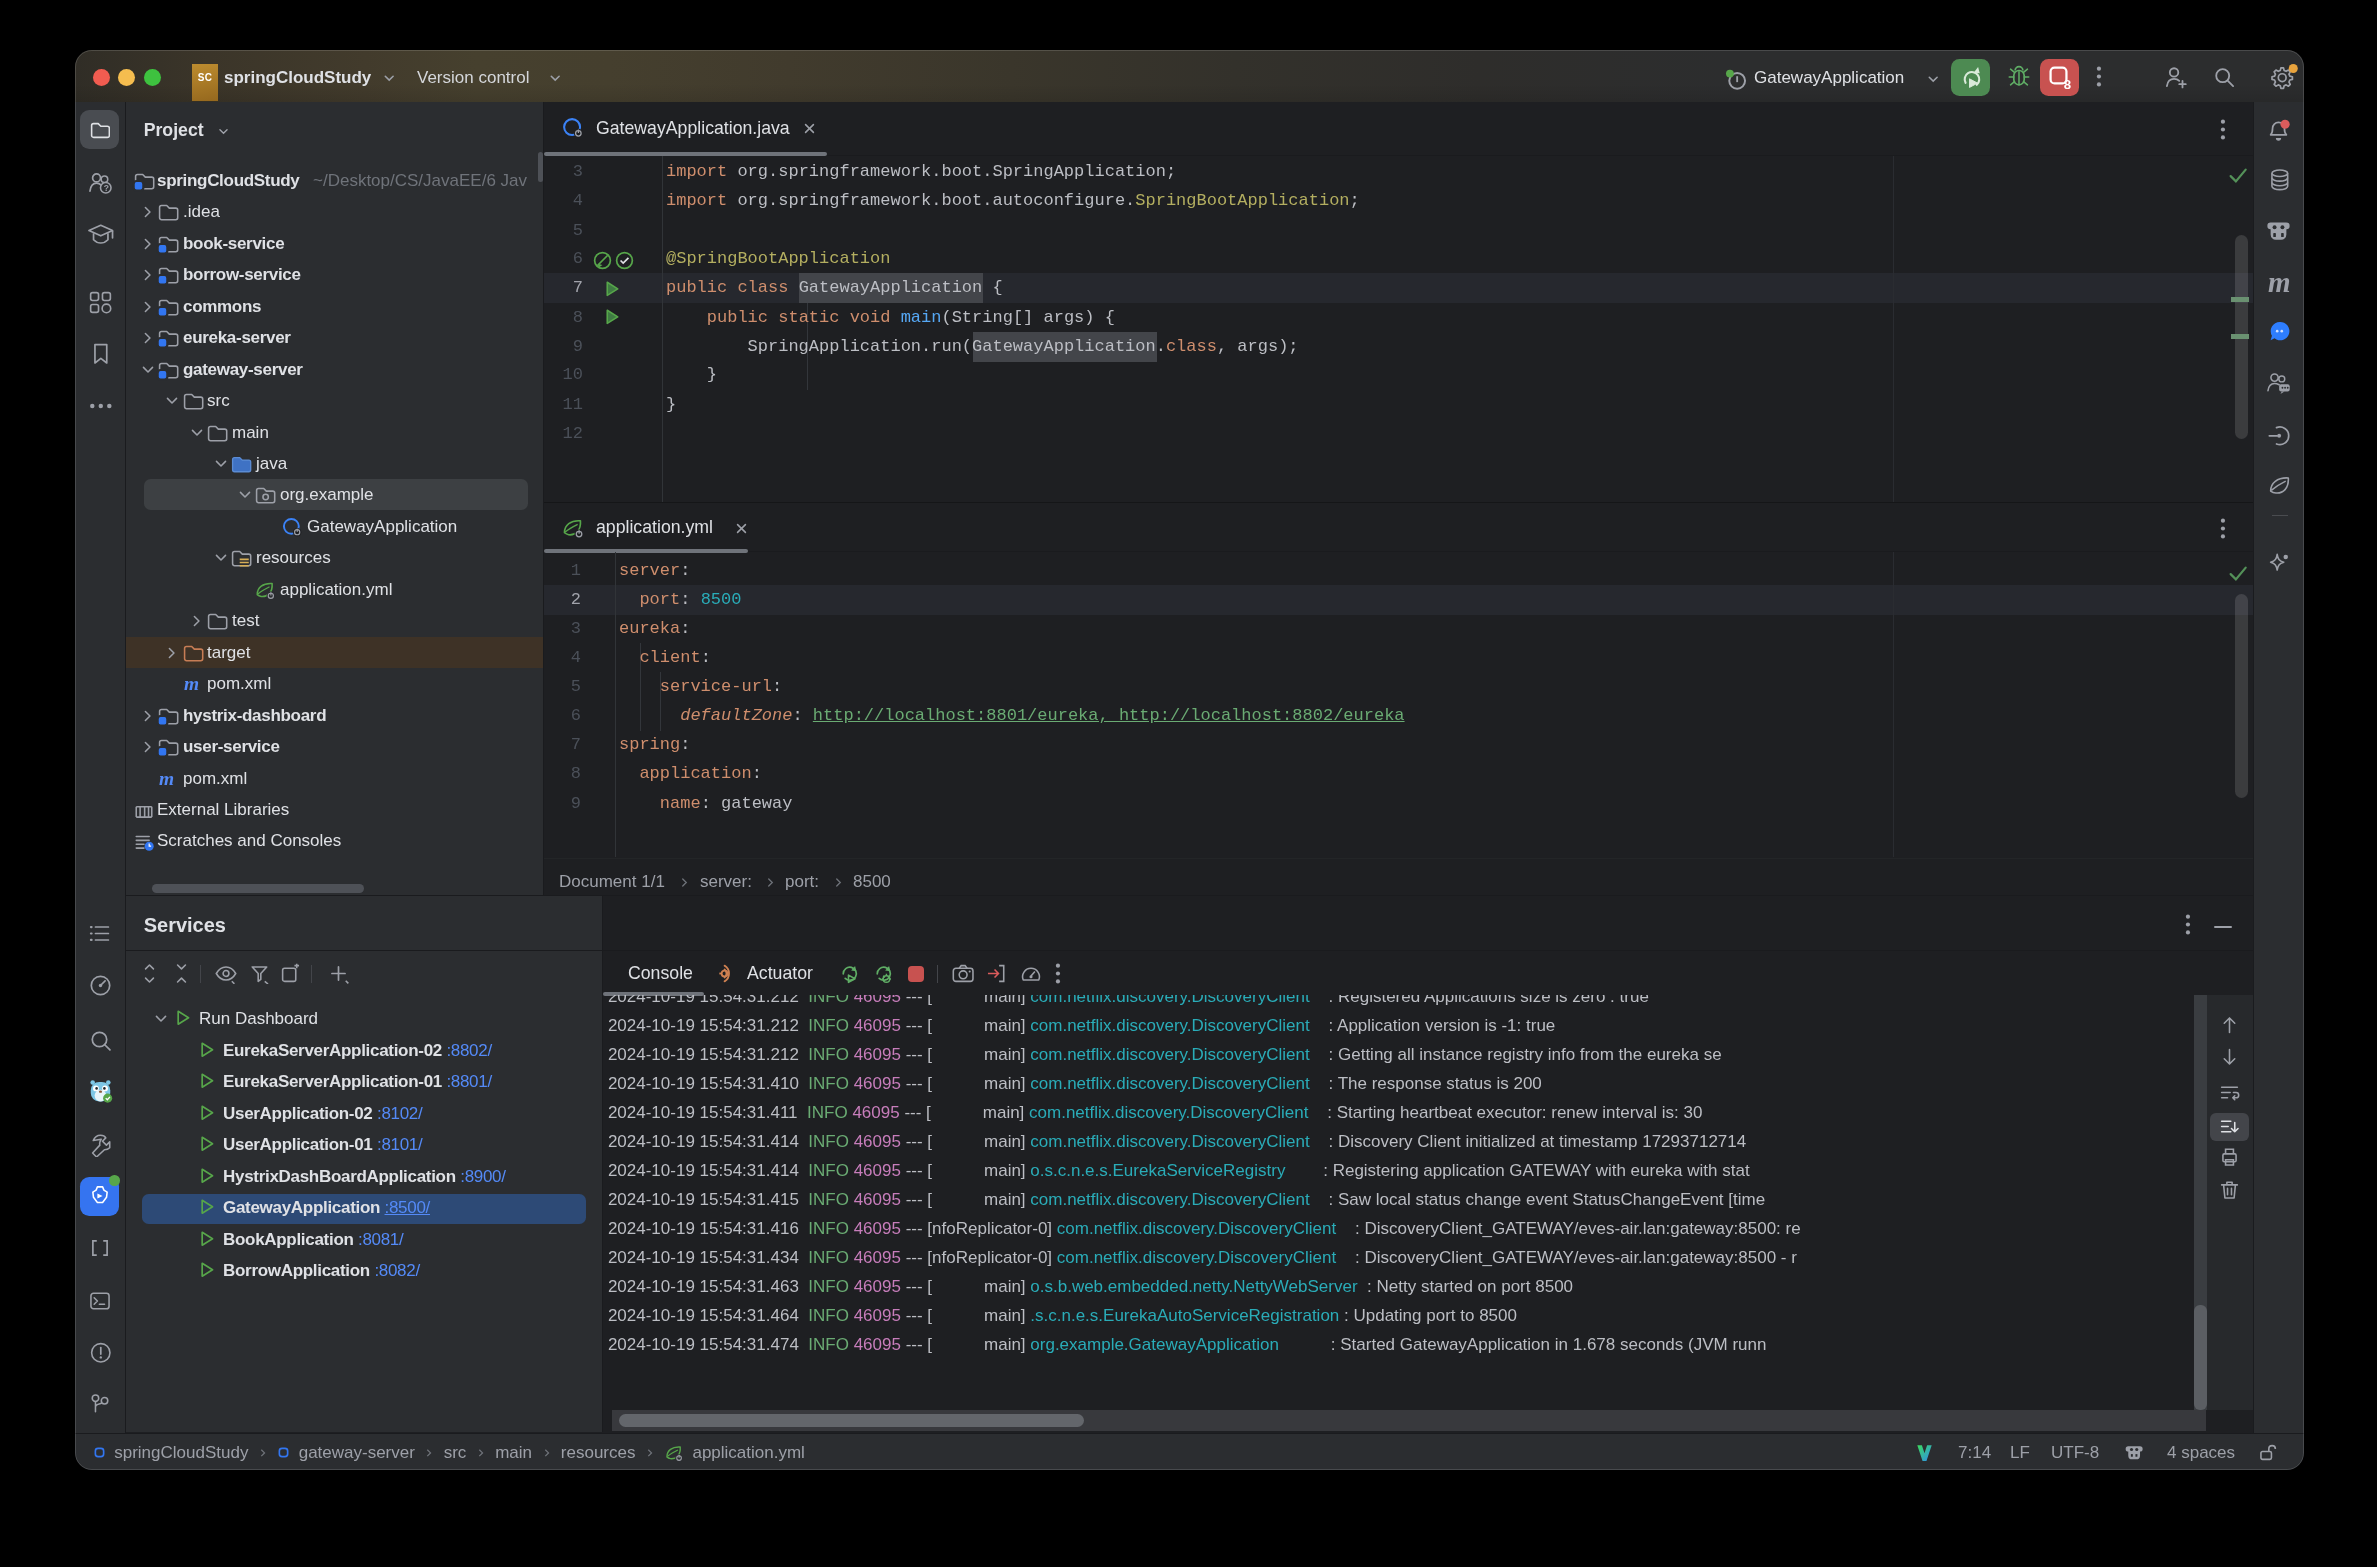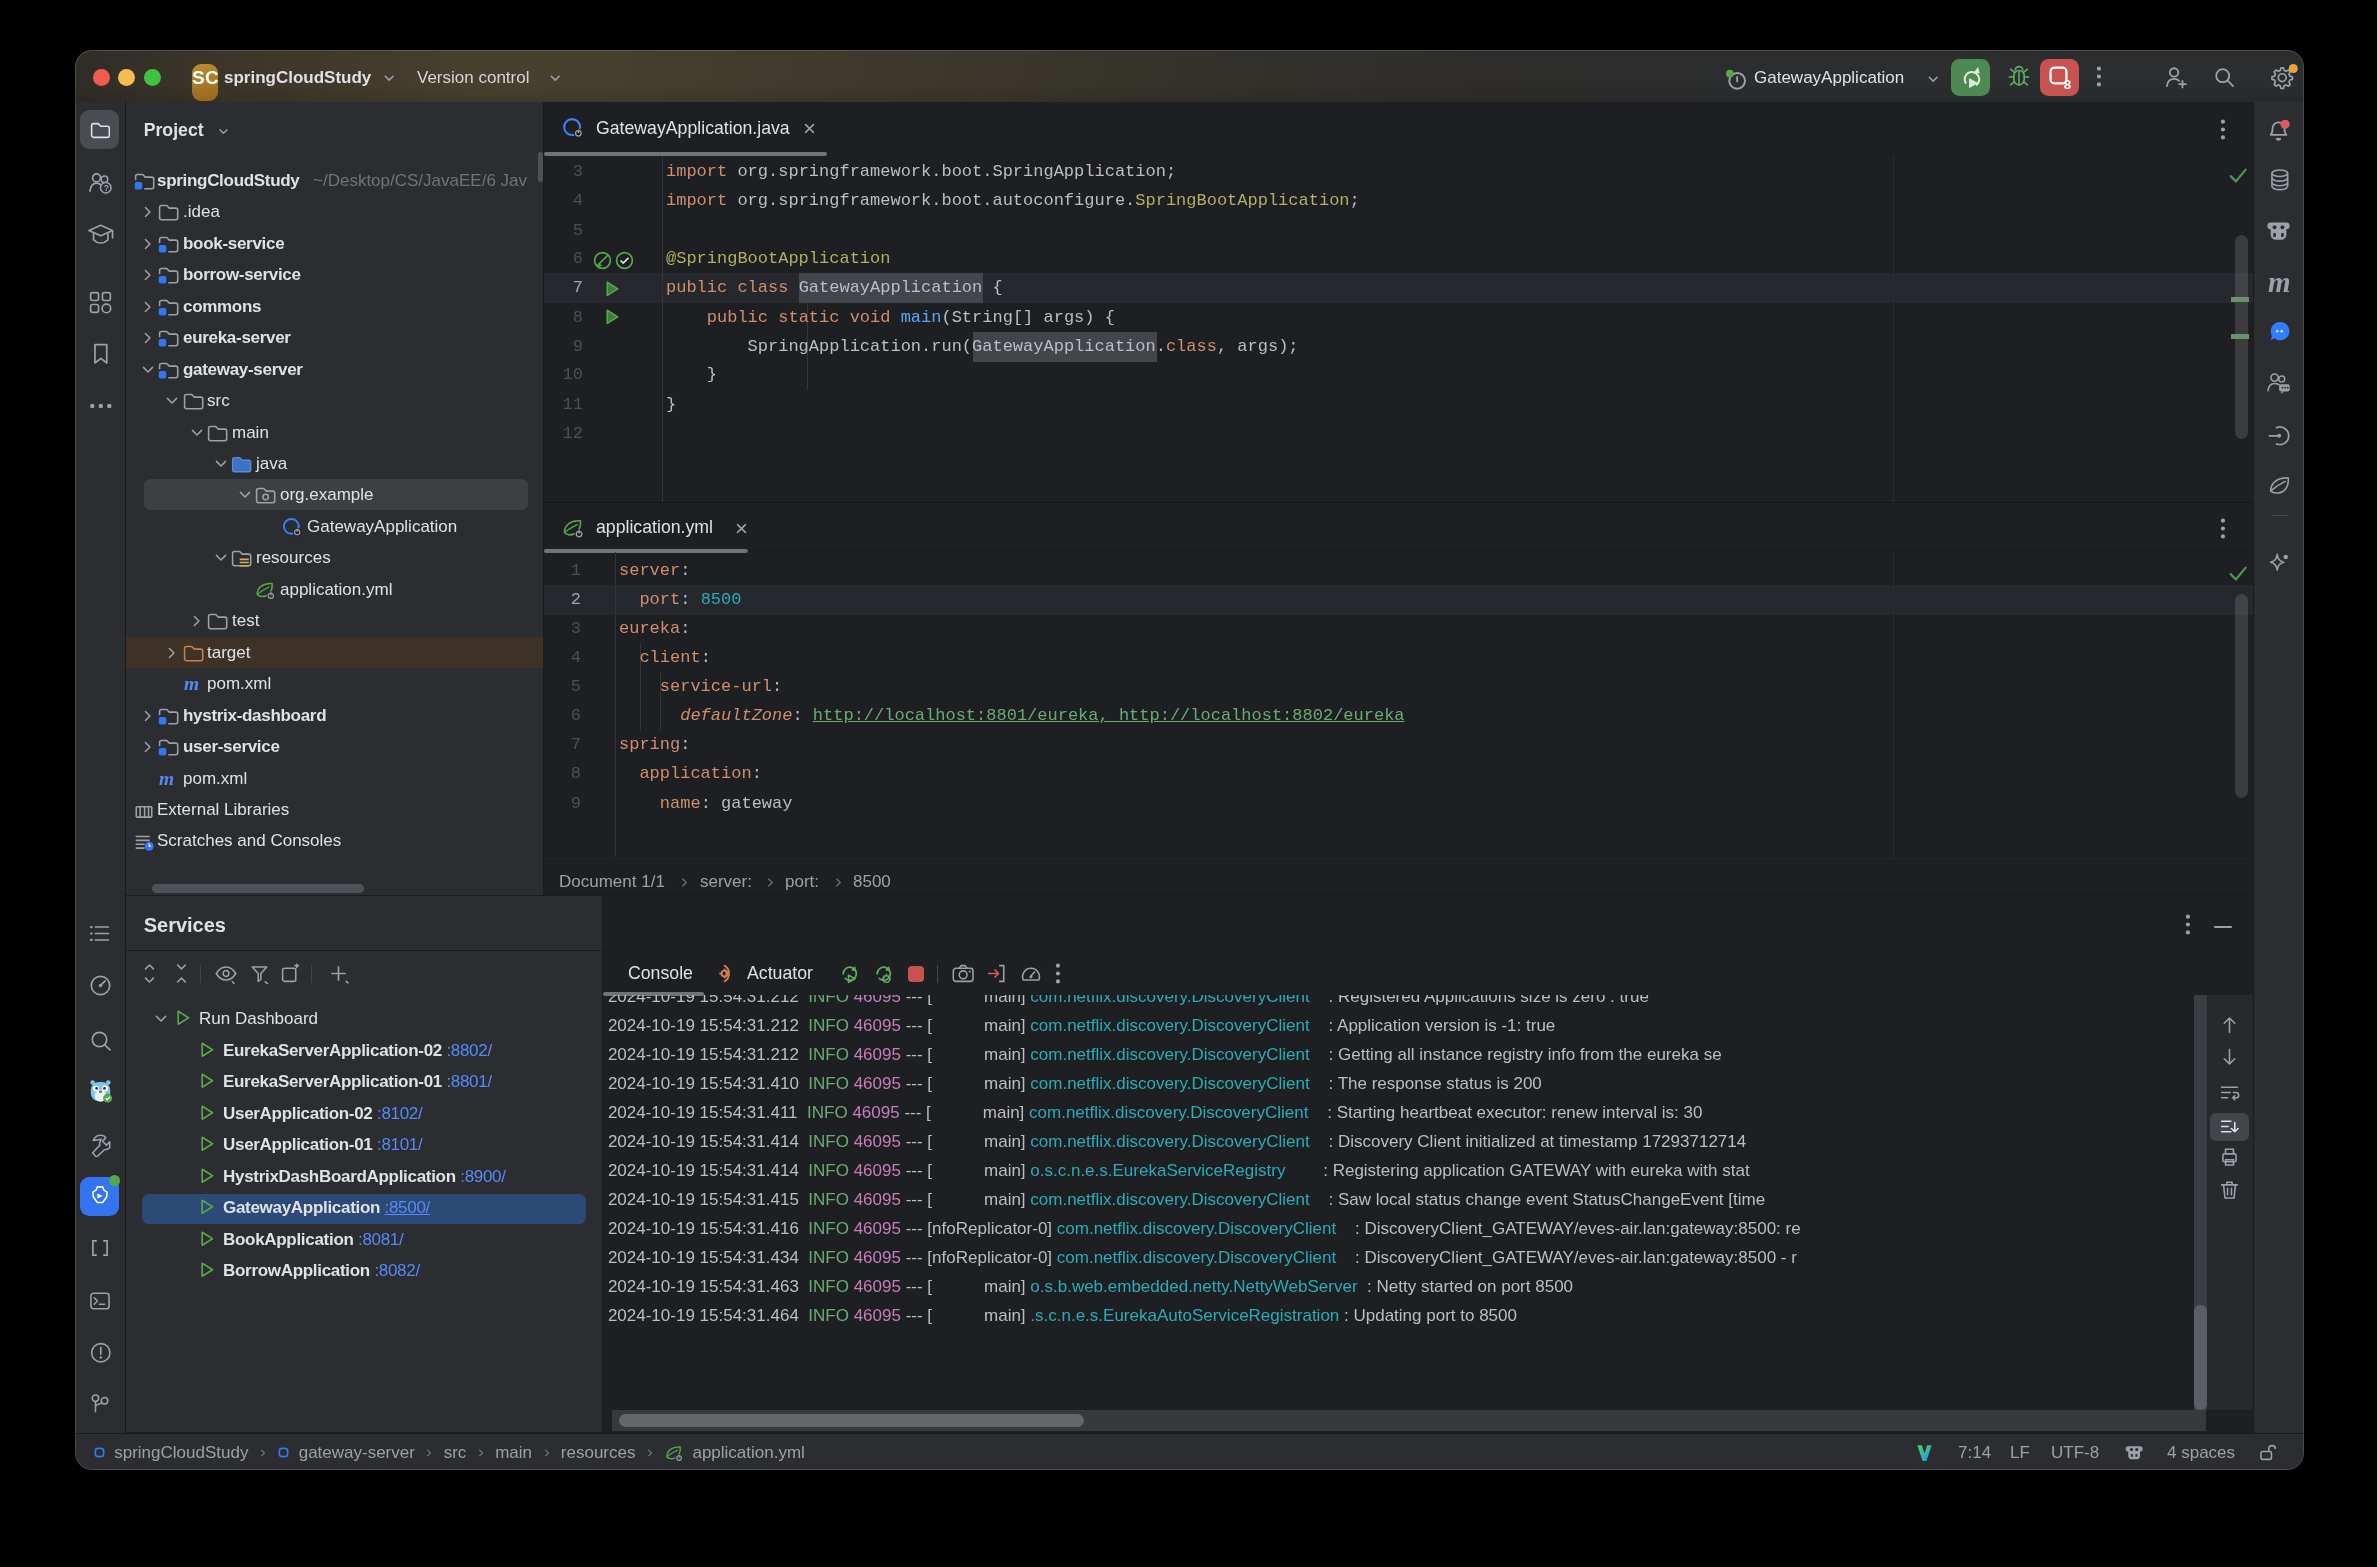--- a/index.html
+++ b/index.html
@@ -22,21 +22,21 @@
 <body>
 <div id="win">
 <div style="position:absolute;left:0;top:0;right:0;bottom:0;border-radius:17px;border:0.7px solid rgba(255,255,255,.14);z-index:99;pointer-events:none"></div>
 
 <div class="a" id="titlebar" style="left:0;top:0;width:2229px;height:52px;background:#2c2d2e"></div>
 <div class="a" style="left:0;top:0;width:2229px;height:52px;background:linear-gradient(90deg,#302d26 0,#3b3529 6%,#423b2c 13%,#46402e 18%,#453f2e 24%,#413b2d 32%,#3a362b 42%,#33312b 52%,#2e2d2b 63%,#2c2d2e 74%,#2c2d2e 100%)"></div>
 <div class="a" style="left:0;top:34px;width:2229px;height:17.7px;background:linear-gradient(rgba(0,0,0,0),rgba(0,0,0,.10))"></div>
 <div class="a" style="left:17.7px;top:19px;width:17px;height:17px;border-radius:50%;background:#f15c50"></div>
 <div class="a" style="left:43px;top:19px;width:17px;height:17px;border-radius:50%;background:#f5bd4f"></div>
 <div class="a" style="left:69px;top:19px;width:17px;height:17px;border-radius:50%;background:#3ec23f"></div>
-<div class="a" style="left:117px;top:13.8px;width:26px;height:37px;border-radius:9px;background:linear-gradient(170deg,#bd8c2f,#95681e);color:#fff;font-weight:bold;font-size:19px;text-align:center;line-height:27px;letter-spacing:0.3px">SC</div>
+<div class="a" style="left:117px;top:13.8px;width:26px;height:37px;border-radius:0;background:linear-gradient(170deg,#bd8c2f,#95681e);color:#fff;font-weight:bold;font-size:10px;text-align:center;line-height:27px;letter-spacing:0.3px">SC</div>
 <div class="a b" style="left:149px;top:17.7px;font-size:17px">springCloudStudy</div>
 <svg class="a" style="left:307px;top:21px" width="14.4" height="14.4" viewBox="0 0 22 22">
       <path d="M5 8l6 6 6-6" stroke="#9da0a8" stroke-width="2.4" fill="none" stroke-linecap="round"></path>
     </svg>
 <div class="a" style="left:342px;top:17.7px;font-size:17px;color:#d4d6da">Version control</div>
 <svg class="a" style="left:473px;top:21px" width="14.4" height="14.4" viewBox="0 0 22 22">
       <path d="M5 8l6 6 6-6" stroke="#9da0a8" stroke-width="2.4" fill="none" stroke-linecap="round"></path>
     </svg>
 
 <svg class="a" style="left:1649px;top:17px" width="25" height="25" viewBox="0 0 38 38">
@@ -627,20 +627,21 @@
       <div class="clog">2024-10-19 15:54:31.212  <span class="gr">INFO</span> <span class="pu">46095</span> --- [           main] <span class="te">com.netflix.discovery.DiscoveryClient</span>    : Getting all instance registry info from the eureka se</div>
       <div class="clog">2024-10-19 15:54:31.410  <span class="gr">INFO</span> <span class="pu">46095</span> --- [           main] <span class="te">com.netflix.discovery.DiscoveryClient</span>    : The response status is 200</div>
       <div class="clog">2024-10-19 15:54:31.411  <span class="gr">INFO</span> <span class="pu">46095</span> --- [           main] <span class="te">com.netflix.discovery.DiscoveryClient</span>    : Starting heartbeat executor: renew interval is: 30</div>
       <div class="clog">2024-10-19 15:54:31.414  <span class="gr">INFO</span> <span class="pu">46095</span> --- [           main] <span class="te">com.netflix.discovery.DiscoveryClient</span>    : Discovery Client initialized at timestamp 17293712714</div>
       <div class="clog">2024-10-19 15:54:31.414  <span class="gr">INFO</span> <span class="pu">46095</span> --- [           main] <span class="te">o.s.c.n.e.s.EurekaServiceRegistry</span>        : Registering application GATEWAY with eureka with stat</div>
       <div class="clog">2024-10-19 15:54:31.415  <span class="gr">INFO</span> <span class="pu">46095</span> --- [           main] <span class="te">com.netflix.discovery.DiscoveryClient</span>    : Saw local status change event StatusChangeEvent [time</div>
       <div class="clog">2024-10-19 15:54:31.416  <span class="gr">INFO</span> <span class="pu">46095</span> --- [nfoReplicator-0] <span class="te">com.netflix.discovery.DiscoveryClient</span>    : DiscoveryClient_GATEWAY/eves-air.lan:gateway:8500: re</div>
       <div class="clog">2024-10-19 15:54:31.434  <span class="gr">INFO</span> <span class="pu">46095</span> --- [nfoReplicator-0] <span class="te">com.netflix.discovery.DiscoveryClient</span>    : DiscoveryClient_GATEWAY/eves-air.lan:gateway:8500 - r</div>
       <div class="clog">2024-10-19 15:54:31.463  <span class="gr">INFO</span> <span class="pu">46095</span> --- [           main] <span class="te">o.s.b.web.embedded.netty.NettyWebServer</span>  : Netty started on port 8500</div>
       <div class="clog">2024-10-19 15:54:31.464  <span class="gr">INFO</span> <span class="pu">46095</span> --- [           main] <span class="te">.s.c.n.e.s.EurekaAutoServiceRegistration</span> : Updating port to 8500</div>
+      <div class="clog">2024-10-19 15:54:31.474  <span class="gr">INFO</span> <span class="pu">46095</span> --- [           main] <span class="te">org.example.GatewayApplication</span>           : Started GatewayApplication in 1.678 seconds (JVM runn</div>
     </div>
   </div>
 
   <div class="a" style="left:2080px;top:99px;width:47px;height:415px;background:#27292c"></div>
   <div class="a" style="left:2068px;top:99px;width:12.5px;height:415px;background:#3a3d41"></div>
   <div class="a" style="left:0;top:54px;width:2127px;height:0.7px;background:#1a1b1e"></div>
   <svg class="a" style="left:2093px;top:118px" width="21" height="21" viewBox="0 0 32 32">
         <path d="M16 28V6M8 14l8-8 8 8" stroke="#9da0a8" stroke-width="2.4" fill="none" stroke-linecap="round" stroke-linejoin="round"></path>
       </svg>
   <svg class="a" style="left:2093px;top:151px" width="21" height="21" viewBox="0 0 32 32">

